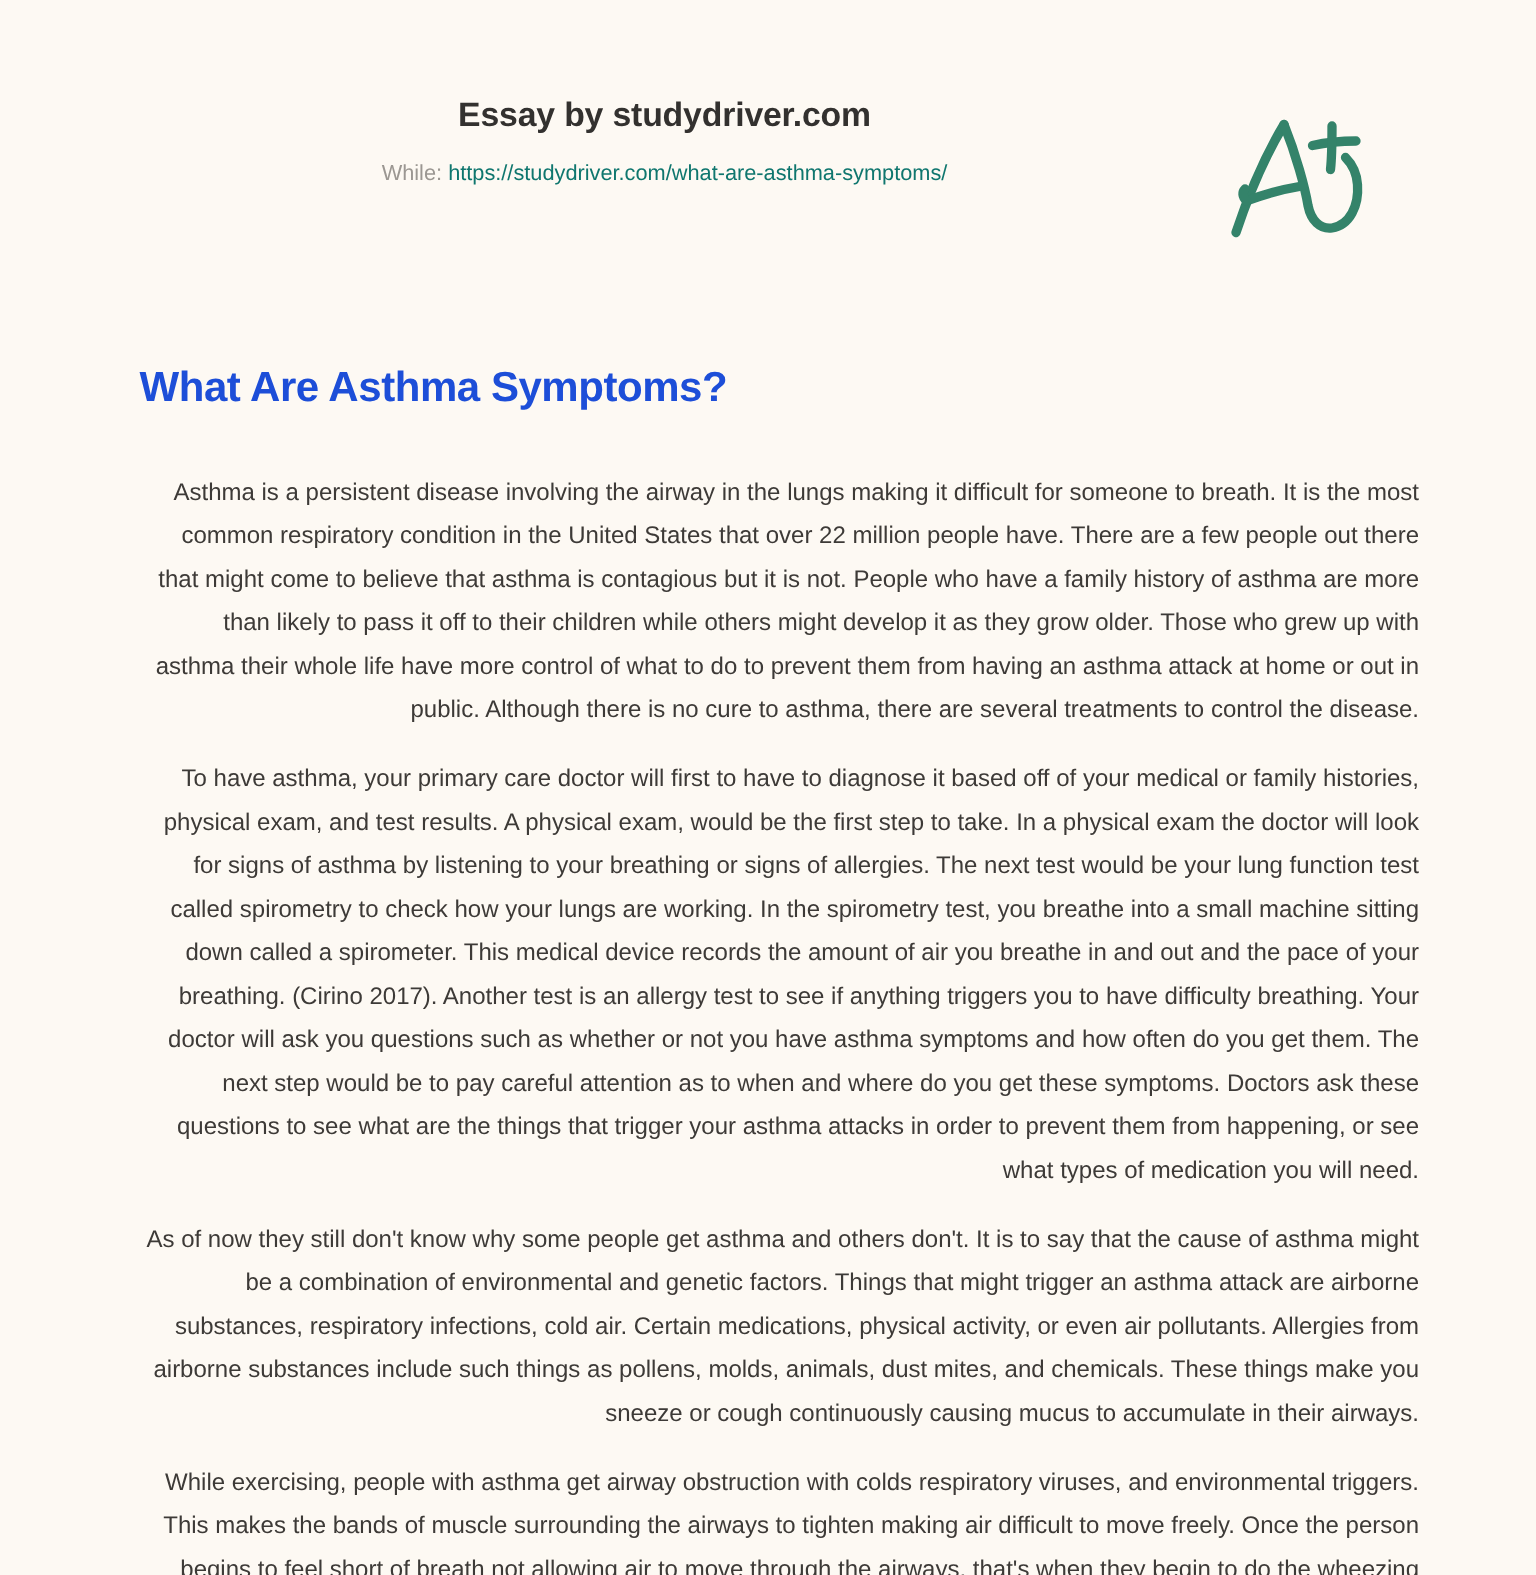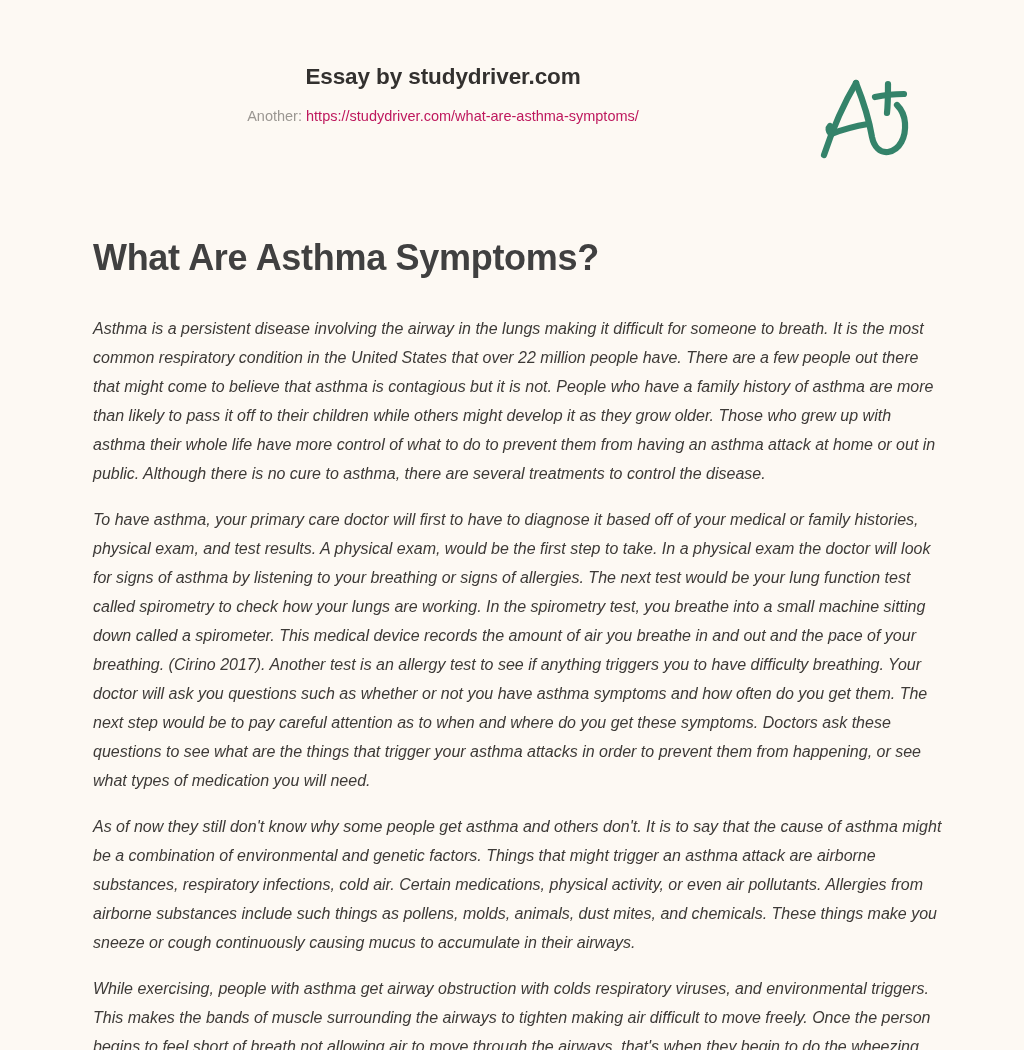--- a/index.html
+++ b/index.html
@@ -56,21 +56,21 @@
     font-size: 14.5px;
     line-height: 20px;
     white-space: nowrap;
   }
 
   .source-label {
     color: #9b9792;
   }
 
   .source-url {
-    color: #be185d;
+    color: #0f766e;
     text-decoration: none;
     cursor: pointer;
   }
 
   
   .logo {
     position: absolute;
     left: 812px;
     top: 73px;
     width: 112px;
@@ -85,56 +85,55 @@
   
   .article {
     position: absolute;
     left: 93px;
     top: 238px;
     width: 853px;
   }
 
   .article-title {
     margin: 0;
-    font-size: 36px;
+    font-size: 28px;
     font-weight: bold;
-    color: #404040;
+    color: #1d4ed8;
     letter-spacing: -0.3px;
     line-height: 40px;
   }
 
   .article-body {
     margin-top: 36px;
   }
 
   .article-body p {
     margin: 0 0 17px 0;
     font-size: 16px;
     line-height: 29px;
     color: #3d3a37;
-    text-align: left;
-    font-style: italic;
+    text-align: right;
   }
 
   .article-body p:last-child {
     margin-bottom: 0;
   }
 </style>
 </head>
 <body>
 
 <div class="page">
 
   <div class="header">
 
     <div class="header-text">
       <div class="essay-by">Essay by studydriver.com</div>
 
       <div class="source-line">
-        <span class="source-label">Another:</span>
+        <span class="source-label">While:</span>
         <span class="source-url">https://studydriver.com/what-are-asthma-symptoms/</span>
       </div>
     </div>
 
     <div class="logo">
       <svg viewBox="0 0 112 88" xmlns="http://www.w3.org/2000/svg">
         <g fill="none" stroke="#34836a" stroke-width="6.2" stroke-linecap="round" stroke-linejoin="round">
 
           <path d="M12 82 C 20 58, 32 30, 44 10"></path>
 

